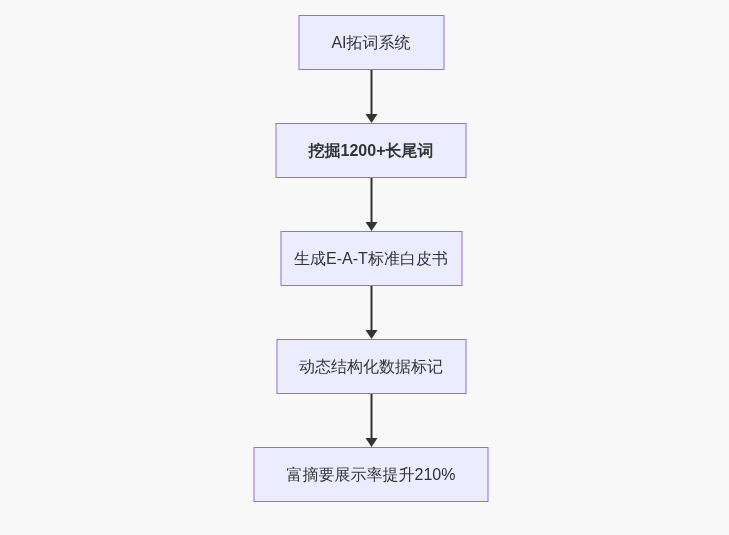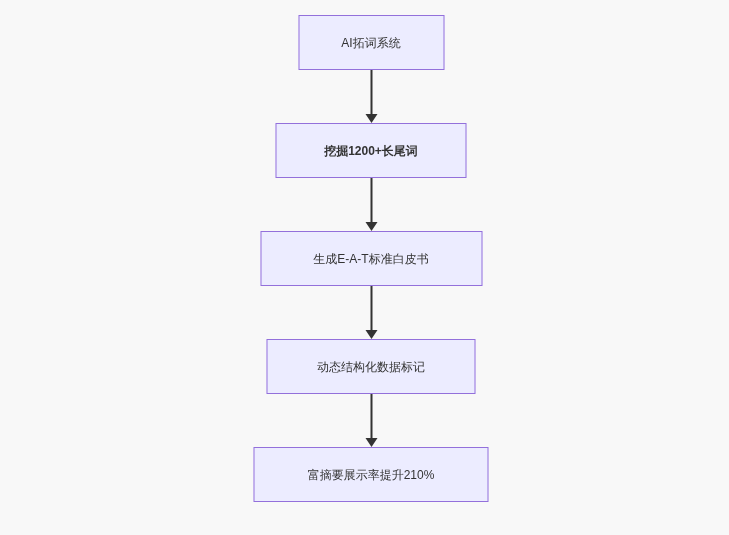--- a/index.html
+++ b/index.html
@@ -31,33 +31,33 @@
     display: flex;
     flex-direction: column;
     align-items: center;
     padding-top: 15px;
   }
   .node {
     height: 55px;
     background: var(--node-fill, #ECECFF);
     border: 1px solid var(--node-border, #9370DB);
     color: var(--text, #333333);
-    font-size: 12px;
+    font-size: 16px;
     line-height: 1;
     display: flex;
     align-items: center;
     justify-content: center;
     text-align: center;
     white-space: nowrap;
     padding: 0 10px;
   }
   .n1 { width: 146px; }
   .n2 { width: 191px; font-weight: bold; }
-  .n3 { width: 222px; }
-  .n4 { width: 209px; }
+  .n3 { width: 182px; }
+  .n4 { width: 190px; }
   .n5 { width: 235px; }
   .edge {
     height: 53px;
     display: flex;
     flex-direction: column;
     align-items: center;
   }
   .edge .line {
     width: 2px;
     flex: 1;

